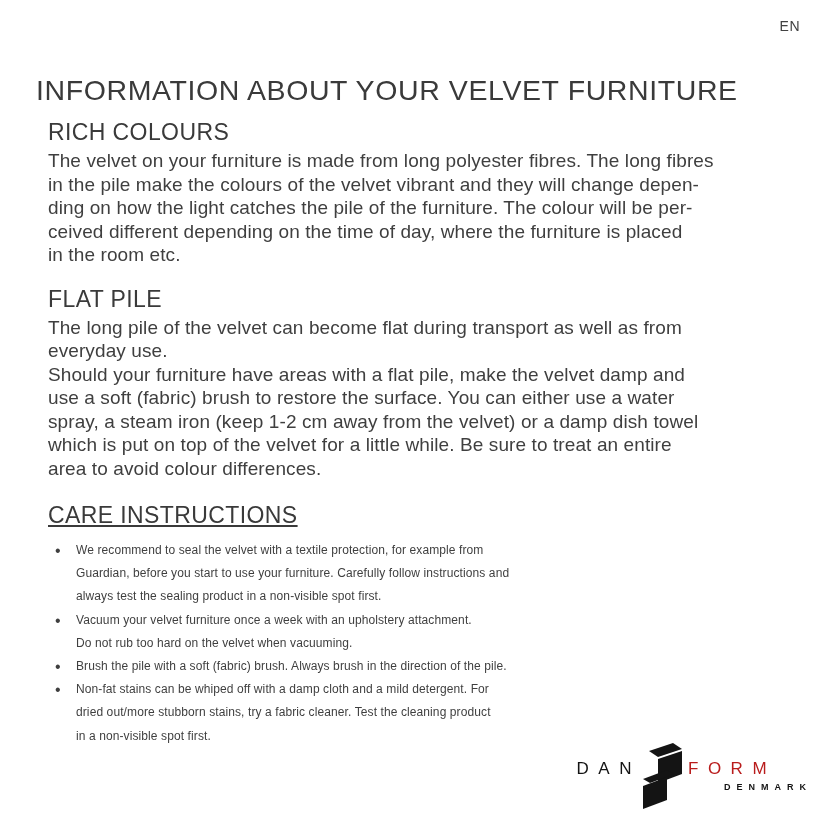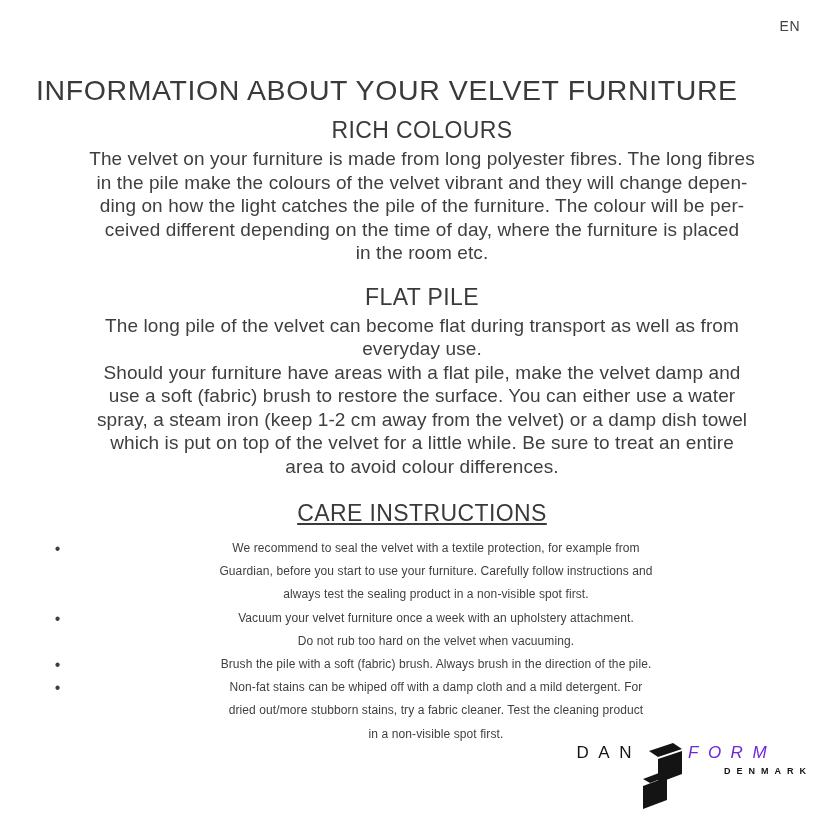--- a/index.html
+++ b/index.html
@@ -37,21 +37,21 @@
   }
   h2.sec-heading {
     margin: 0;
     font-size: 23px;
     font-weight: 400;
     line-height: 26px;
     letter-spacing: 0.4px;
     color: #3a3a3a;
     white-space: pre;
   }
-  section { margin: 4px; padding: 0; text-align: center; }
+  section { margin: 12px; padding: 0; }
   .sec-rich h2 { margin-top: 10px; }
   .sec-flat h2 { margin-top: 19px; }
   .sec-care h2 { margin-top: 22px; text-decoration: underline; }
   p.body-text {
     margin: 4px 0 0 0;
     font-size: 19px;
     line-height: 23.5px;
     letter-spacing: 0.1px;
     white-space: pre;
     color: #3f3f3f;
@@ -89,21 +89,21 @@
     font-size: 20px;
     letter-spacing: 0.3px;
     color: #3f3f3f;
     white-space: pre;
   }
   .logo {
     position: absolute;
     right: 16px;
     bottom: 20px;
     display: flex;
-    align-items: flex-start;
+    align-items: center;
     color: #141414;
   }
   .logo-dan {
     font-size: 17px;
     letter-spacing: 9.5px;
     margin: 0 2px 14px 0;
     color: #141414;
   }
   .chair-svg {
     display: block;
@@ -112,22 +112,21 @@
     margin-right: 5px;
   }
   .logo-right {
     display: flex;
     flex-direction: column;
     margin-bottom: 2px;
   }
   .logo-form {
     font-size: 17px;
     letter-spacing: 9.5px;
-    color: #6d28d9;
-    font-style: italic;
+    color: #b91c1c;
   }
   .logo-country {
     font-size: 9px;
     font-weight: 700;
     letter-spacing: 6px;
     margin-top: 3px;
     color: #141414;
     padding-left: 36px;
   }
 </style>

